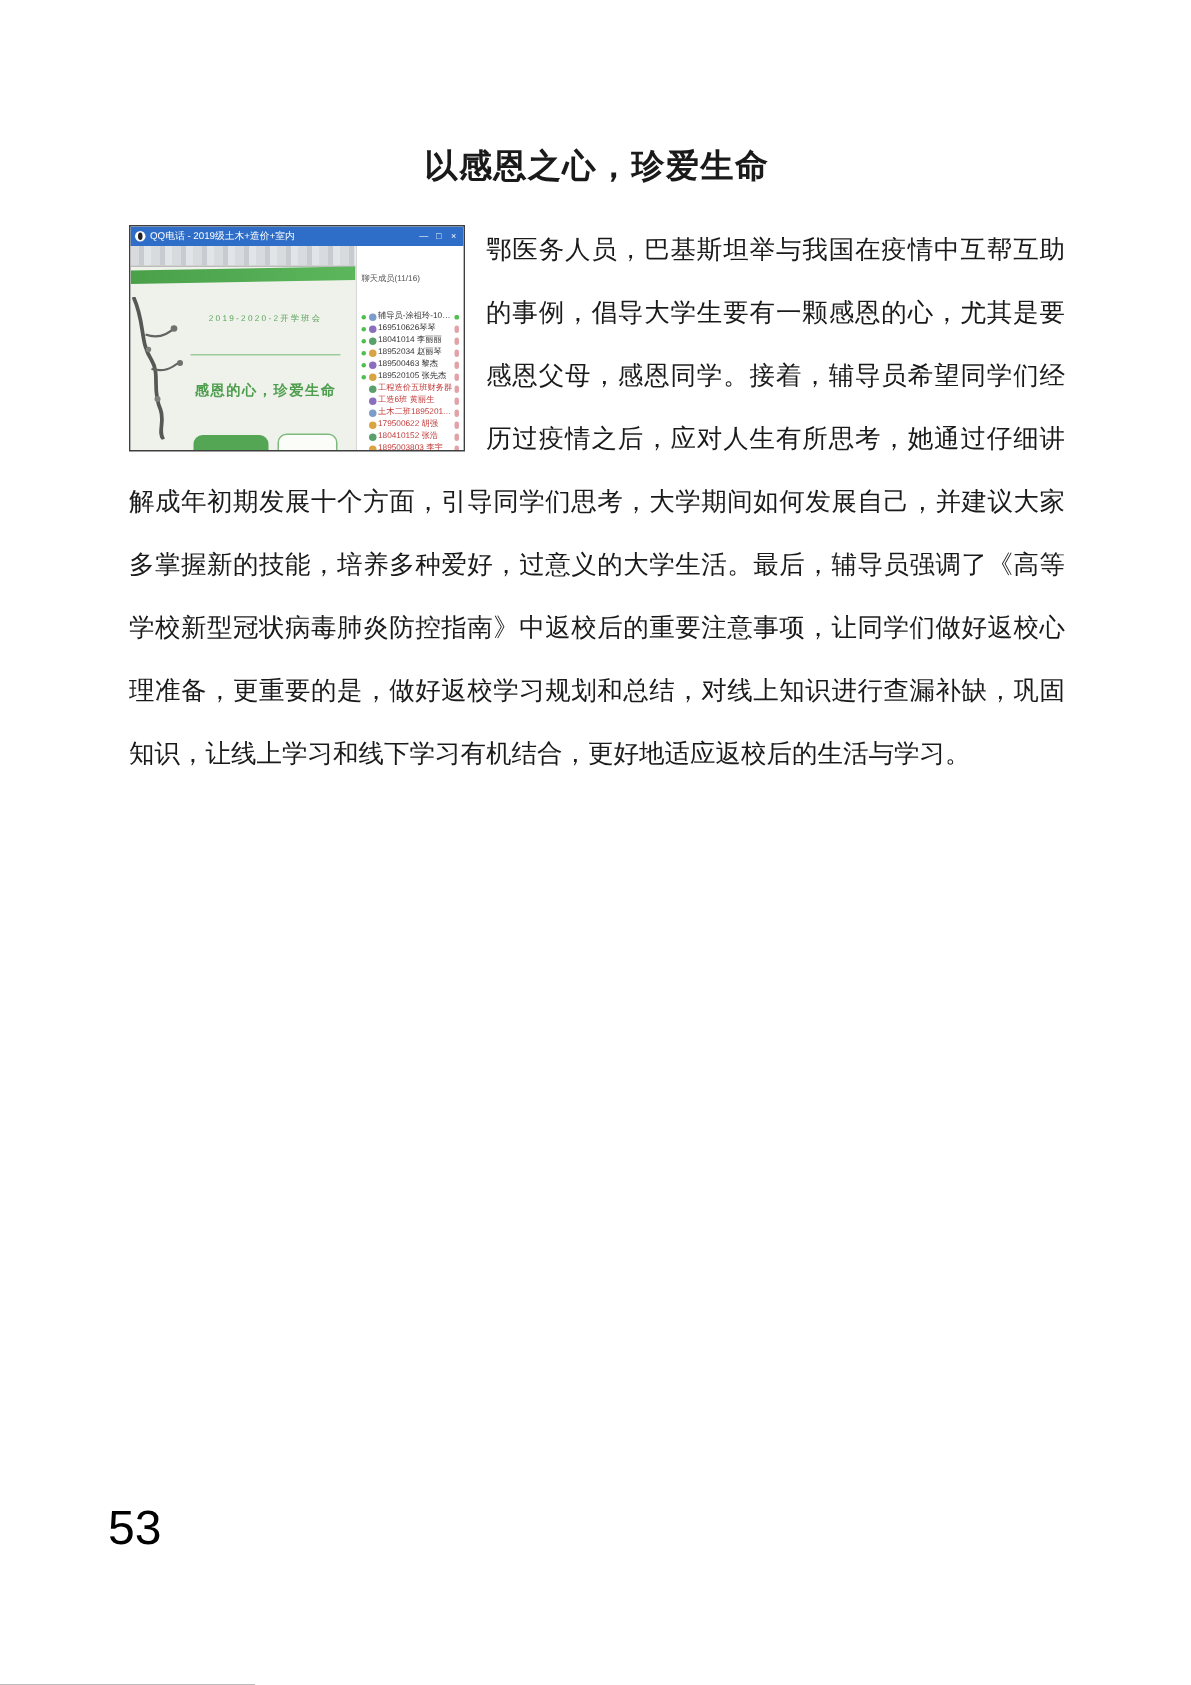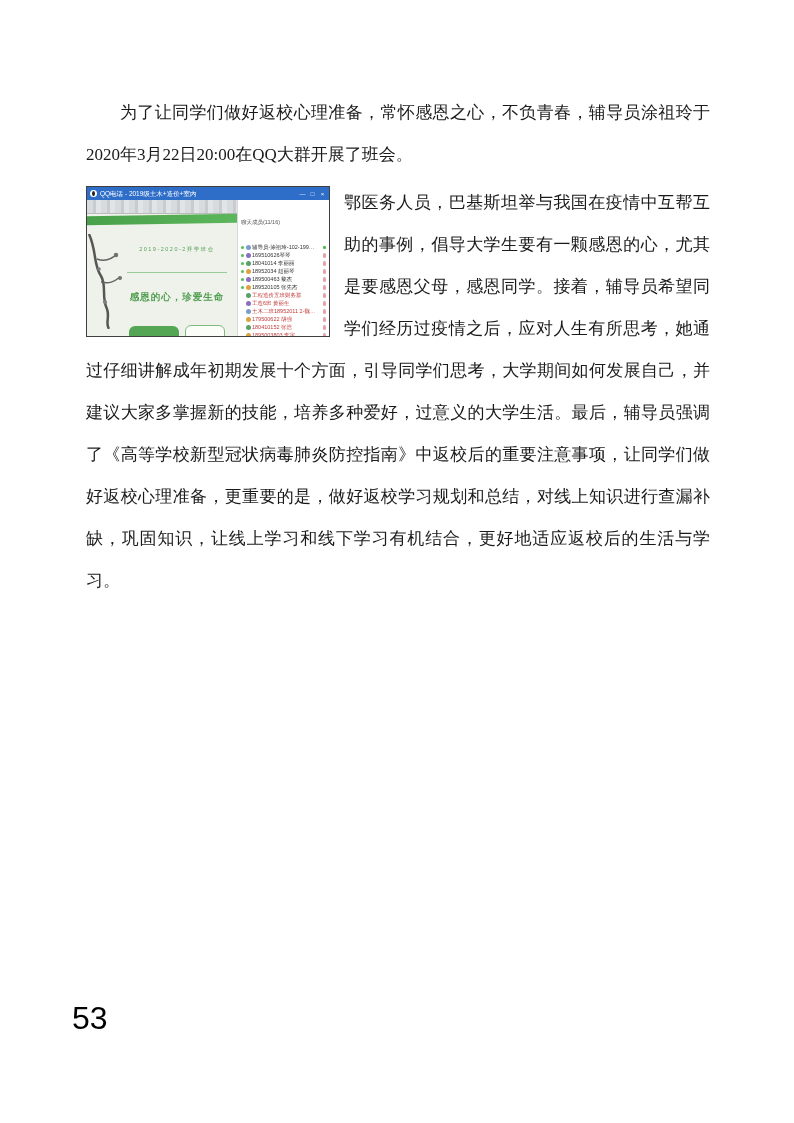--- a/index.html
+++ b/index.html
@@ -32,21 +32,21 @@
   .wrap-block{
     margin:0 0 6px 0;
     font-size:17px;
     line-height:42px;
     text-align:justify;
   }
 
   
   .qq-shot{
     float:left;
-    width:244px;height:151px;
+    width:224px;height:151px;
     margin:4px 14px 8px 0;
     border:1px solid #3f3f3f;
     background:#fff;
     box-sizing:border-box;
     display:flex;flex-direction:column;
     font-family:"Liberation Sans","DejaVu Sans",sans-serif;
     overflow:hidden;
   }
   .qq-titlebar{
     height:13px;flex:0 0 13px;
@@ -95,22 +95,22 @@
     position:absolute;left:72px;top:1000px;
     font-family:"Liberation Sans","DejaVu Sans",sans-serif;
     font-size:32px;color:#000;
   }
 </style>
 </head>
 <body>
 
 <div class="page">
 
-
-  <p class="para">为了让同学们做好返校心理准备，常怀感恩之心，不负青春，辅导员涂祖玲于2020年3月22日20:00在QQ大群开展了班会。</p>
+  <h1 class="doc-title">以感恩之心，珍爱生命</h1>
+
 
 
   <div class="wrap-block">
 
     
     <div class="qq-shot">
       <div class="qq-titlebar">
         <span class="qq-logo"></span>
         <span class="t">QQ电话 - 2019级土木+造价+室内</span>
         <span class="qq-ctrl">—</span>

